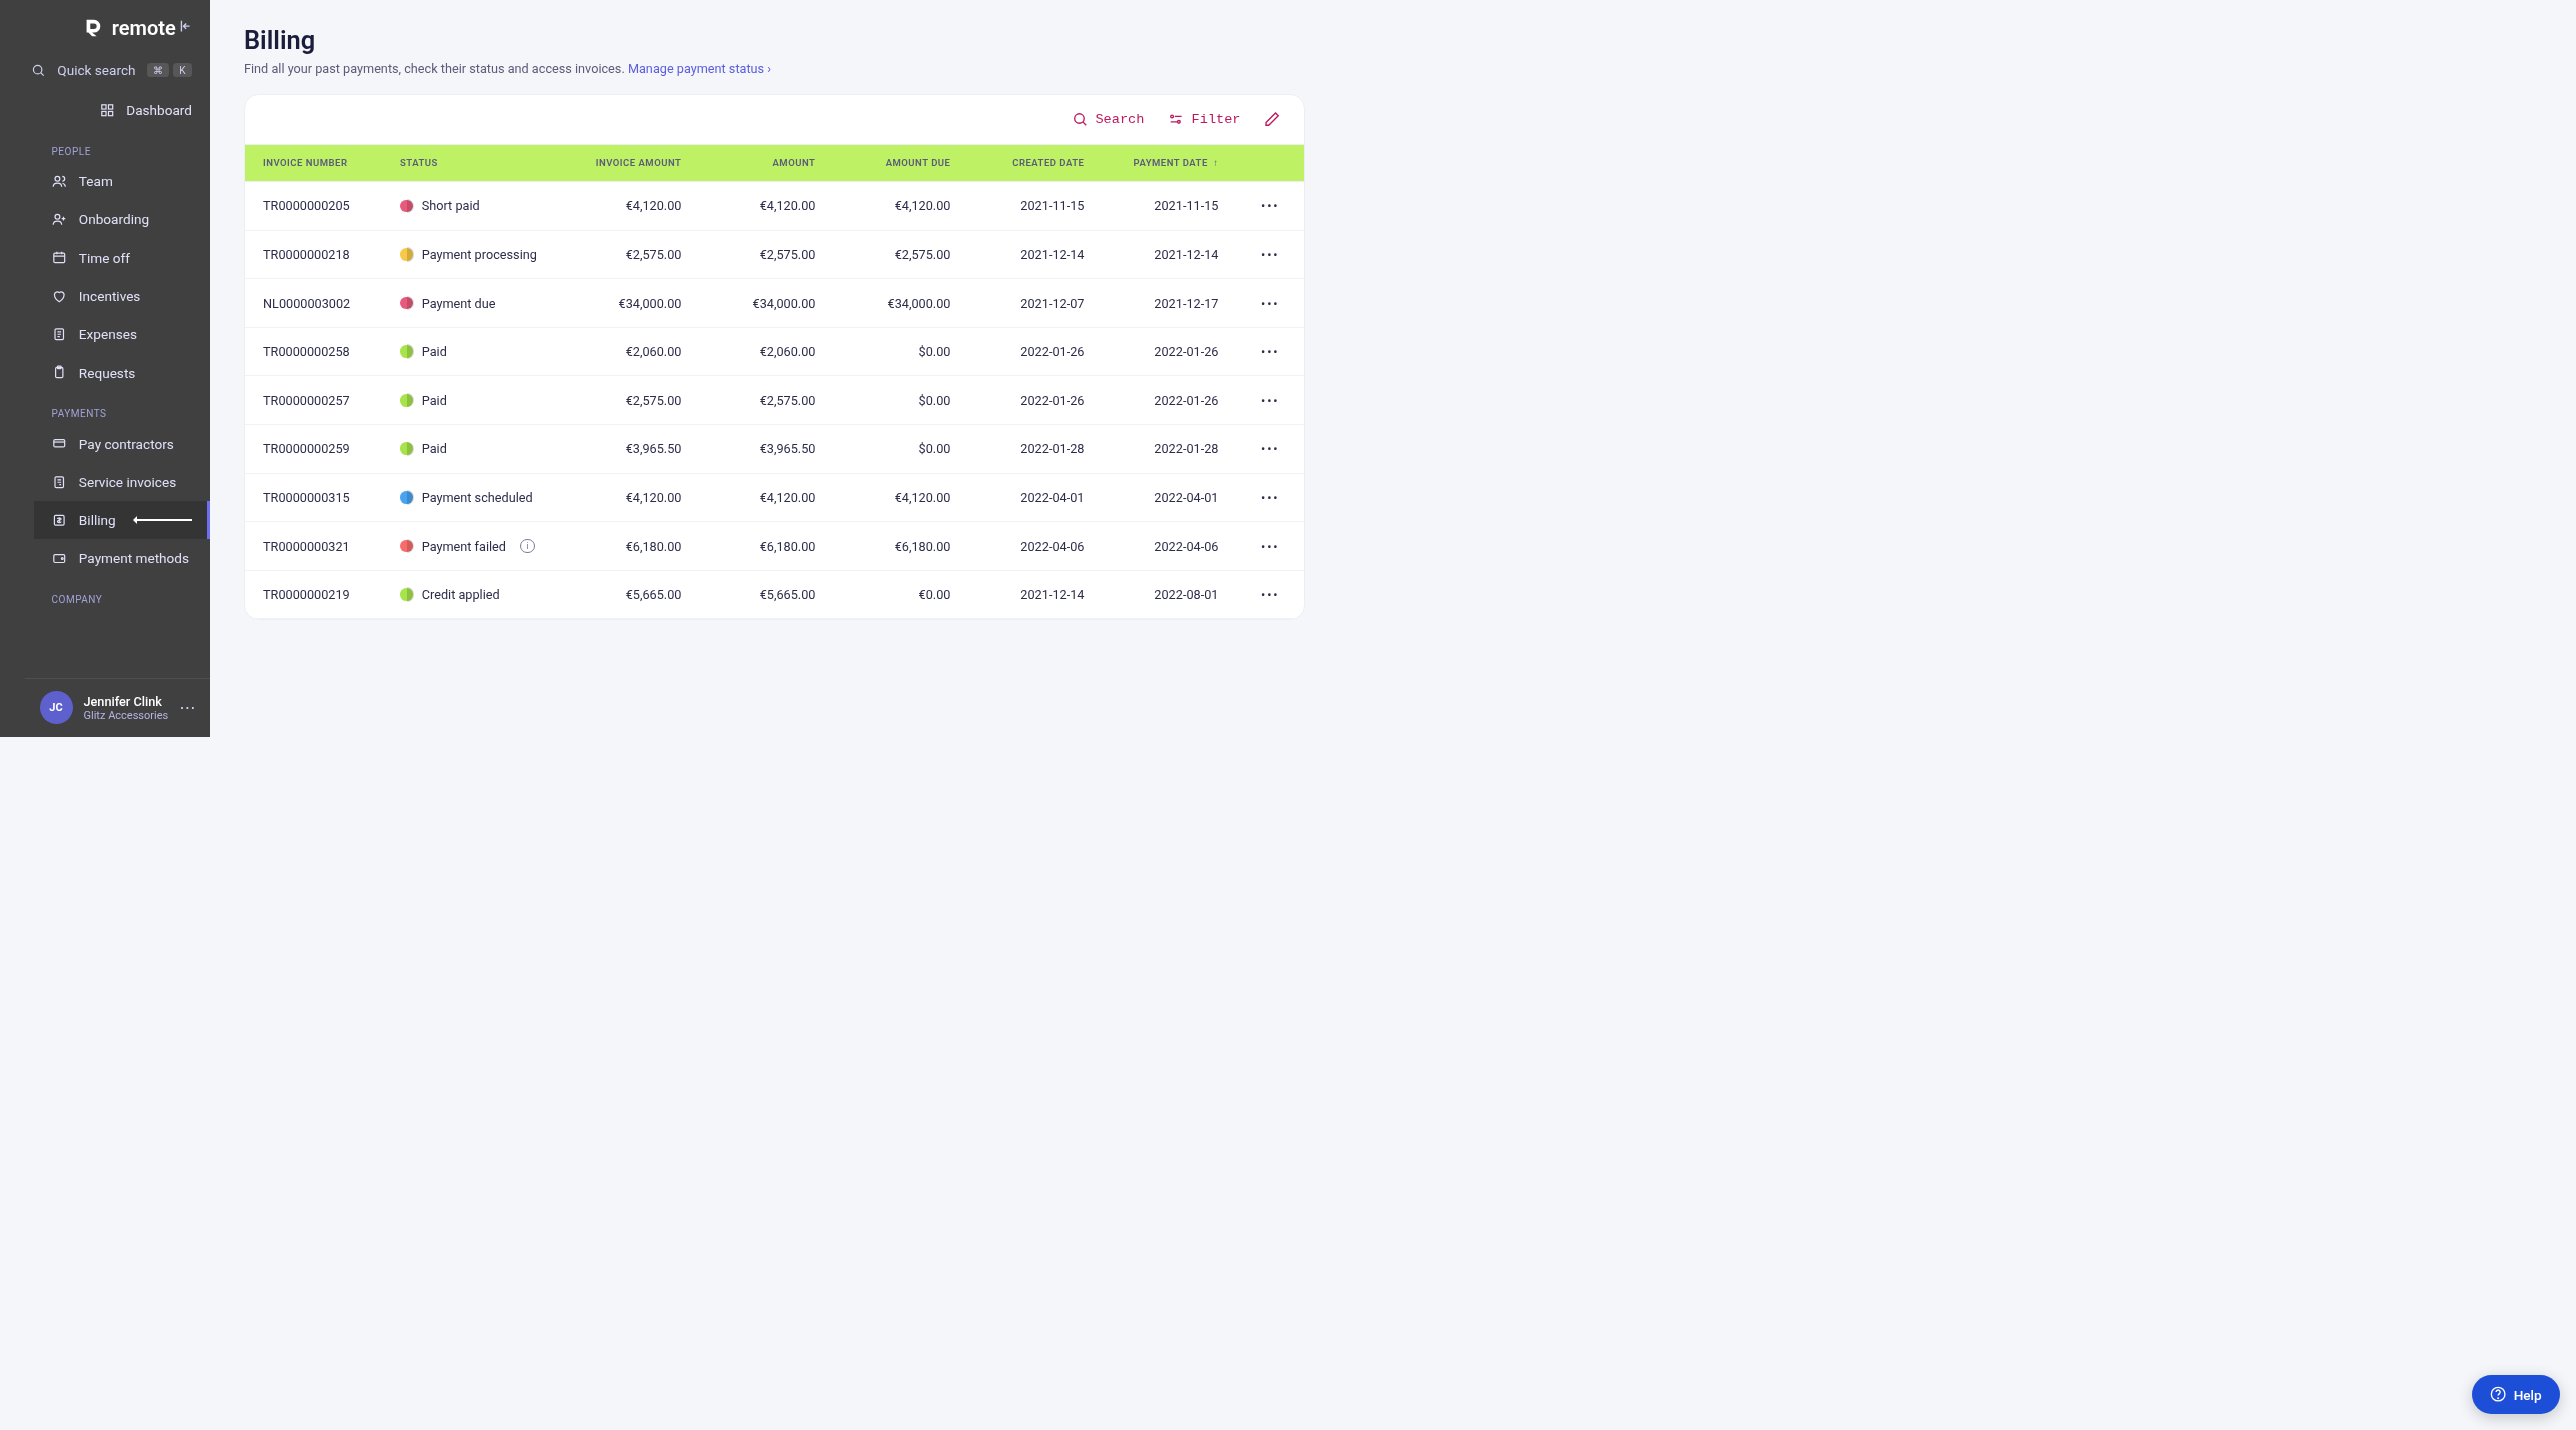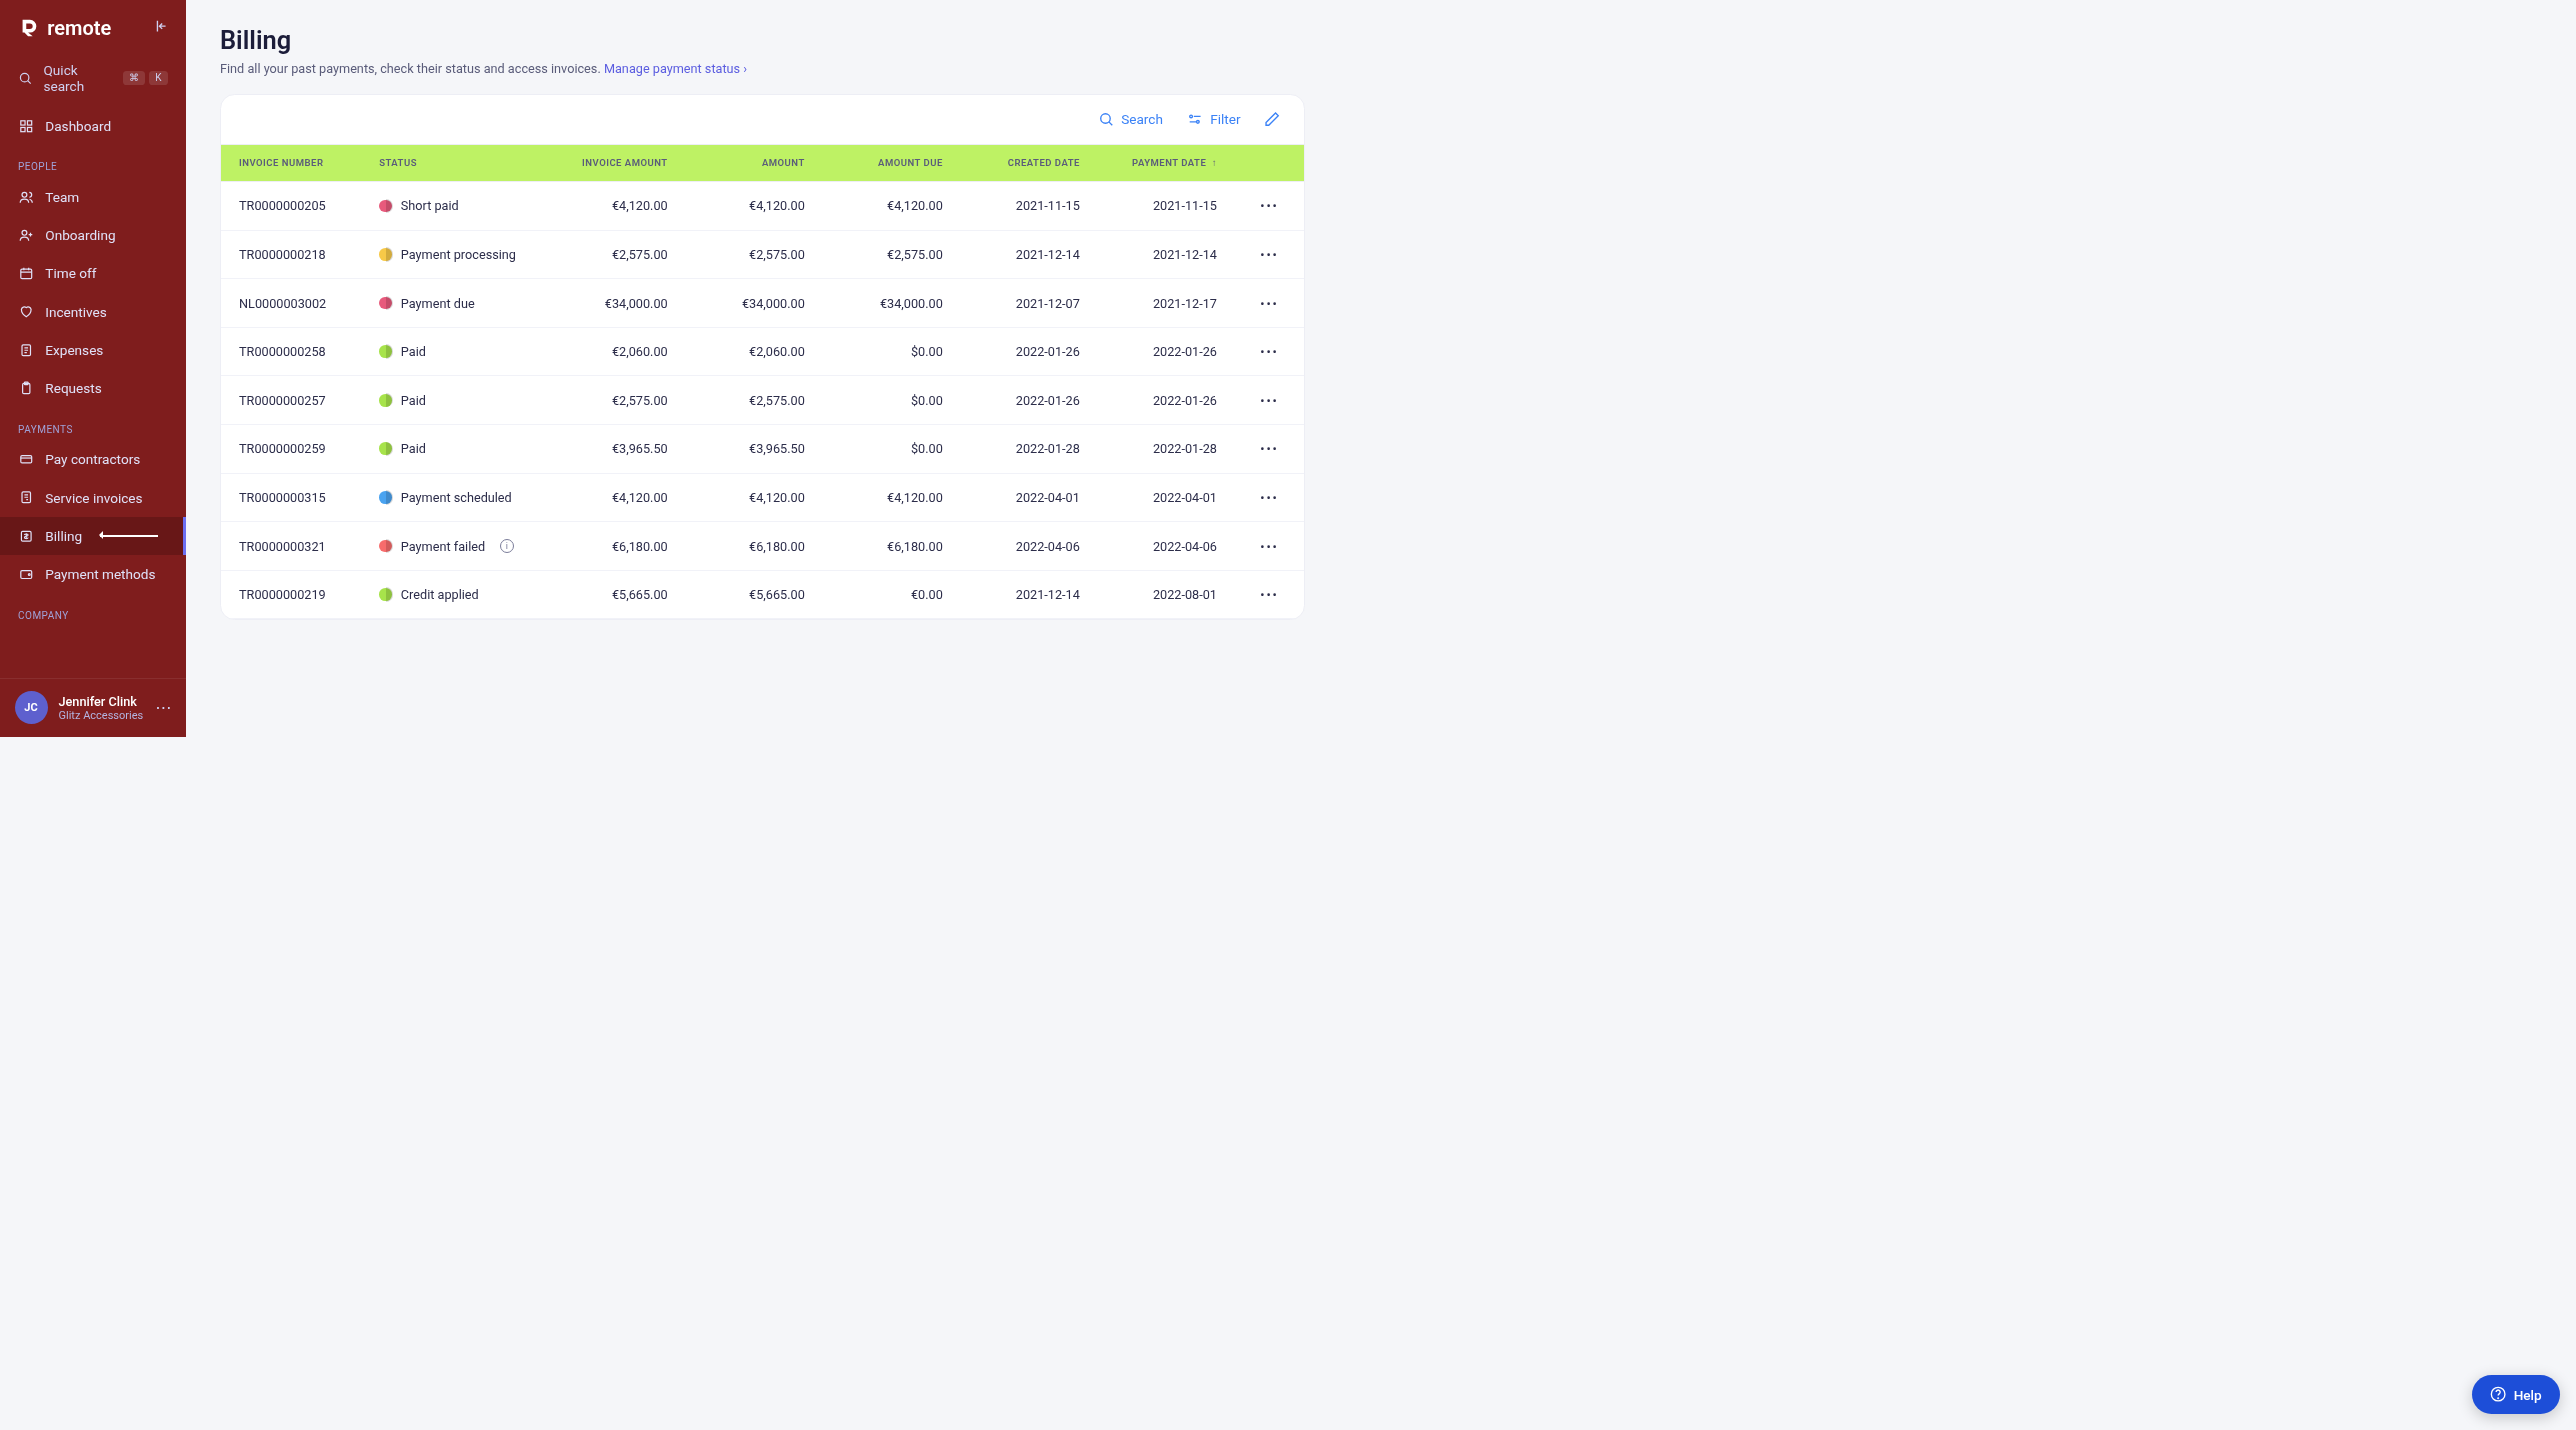--- a/index.html
+++ b/index.html
@@ -1,21 +1,21 @@
 <!DOCTYPE html>
 <html style="font-size:14.5px"><head>
 <meta charset="utf-8">
 <style>
 * { margin: 0; padding: 0; box-sizing: border-box; }
 body { font-family: -apple-system, BlinkMacSystemFont, "Segoe UI", Roboto, sans-serif; background: #f5f6f9; width: 1323px; height: 737px; overflow: hidden; }
 
 .app { display: flex; height: 100%; }
 
 
-.sidebar { width: 186px; background: #7f1d1d; color: #fff; display: flex; flex-direction: column; }
+.sidebar { width: 210px; background: #404040; color: #fff; display: flex; flex-direction: column; align-items: flex-end; }
 .logo-row { display: flex; align-items: center; justify-content: space-between; padding: 16.3px 18px 9px 18px; }
 .logo { display: flex; align-items: center; gap: 7.3px; font-weight: 600; font-size: 20px; }
 .quick-search { display:flex; align-items:center; gap:11px; padding:12.7px 18px; color:#cfd0f0; font-size:13.6px; }
 .qs-keys { margin-left:auto; display:flex; gap:3.6px; }
 .key { background: rgba(255,255,255,0.12); border-radius:3.6px; padding:1.8px 6.4px; font-size:10px; }
 .nav-item { display:flex; align-items:center; gap:11px; padding:11px 18px; color:#e0e1f8; font-size:13.6px; cursor:pointer; position:relative; }
 .nav-item.active { background: rgba(0,0,0,0.18); }
 .nav-item.active::after { content:""; position:absolute; right:0; top:0; bottom:0; width:2.7px; background:#6d6ff0; }
 .nav-section-title { padding:16.3px 18px 5.4px 18px; font-size:10px; letter-spacing:0.5px; color:#a0a2d8; text-transform:uppercase; }
 .nav-icon { width:16.3px; height:16.3px; display:inline-flex; align-items:center; justify-content:center; }
@@ -28,21 +28,21 @@
 .user-sub { font-size:11px; color:#b3b4e0; }
 .user-more { margin-left:auto; color:#cfd0f0; font-size:16.3px; cursor:pointer; }
 
 
 .main { flex:1; padding:25.4px 18px 0 34px; overflow:hidden; }
 .page-title { font-size:25.4px; font-weight:600; color:#1c1d3a; margin-bottom:5.4px; }
 .page-sub { font-size:12.7px; color:#5a5c7a; margin-bottom:18px; }
 .page-sub a { color:#5b5de0; text-decoration:none; }
 .card { background:#fff; border-radius:14.5px; border:0.9px solid #edeef5; overflow:hidden; }
 .card-toolbar { display:flex; justify-content:flex-end; gap:23.6px; padding:16.3px 23.6px; }
-.tool-btn { display:flex; align-items:center; gap:7.3px; color:#3b82f6; font-size:13.6px; cursor:pointer; }
+.tool-btn { display:flex; align-items:center; gap:7.3px; color:#be185d; font-size:13.6px; cursor:pointer;font-family:Liberation Mono, monospace; }
 
 
 .tbl { width:100%; border-collapse:collapse; table-layout:fixed; }
 .tbl th { text-align:left; font-size:9.5px; letter-spacing:0.5px; font-weight:600; color:#5a5c7a; text-transform:uppercase; padding:12.7px 18px; border-bottom:0.9px solid #edeef5; border-top:0.9px solid #edeef5; background:#bef264; }
 .tbl th.right, .tbl td.right { text-align:right; }
 .tbl td { padding:16.3px 18px; font-size:12.7px; color:#2c2d4a; border-bottom:0.9px solid #f1f2f8; }
 .col-inv{width:136px;} .col-status{width:182px;} .col-amt{width:133px;} .col-a2{width:133px;} .col-due{width:134px;} .col-created{width:133px;} .col-pay{width:133px;} .col-act{width:67px;}
 .status-cell { display:flex; align-items:center; gap:9px; }
 .dot { width:12.7px; height:12.7px; border-radius:50%; position:relative; }
 .dot::after { content:""; position:absolute; right:-0.9px; top:-0.9px; bottom:-0.9px; width:50%; border-radius:0 12.7px 12.7px 0; background:rgba(0,0,0,0.15); }

